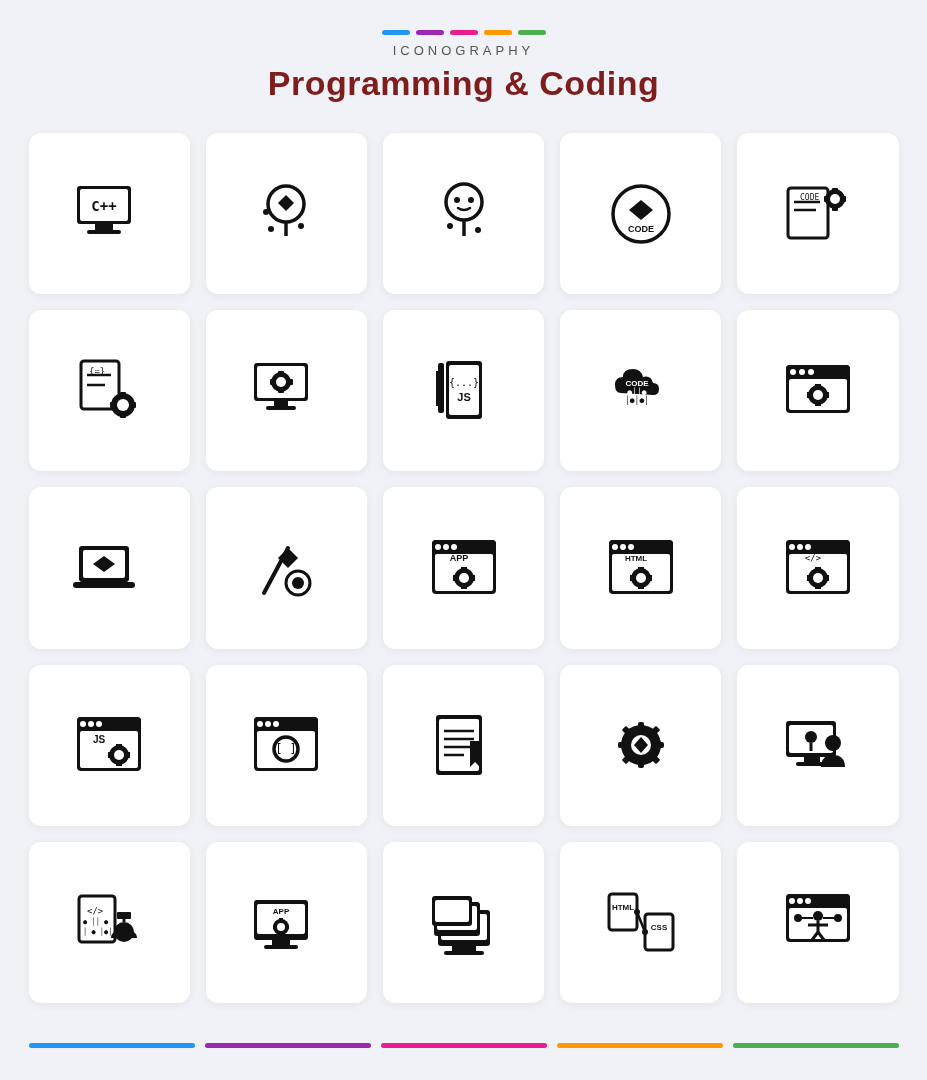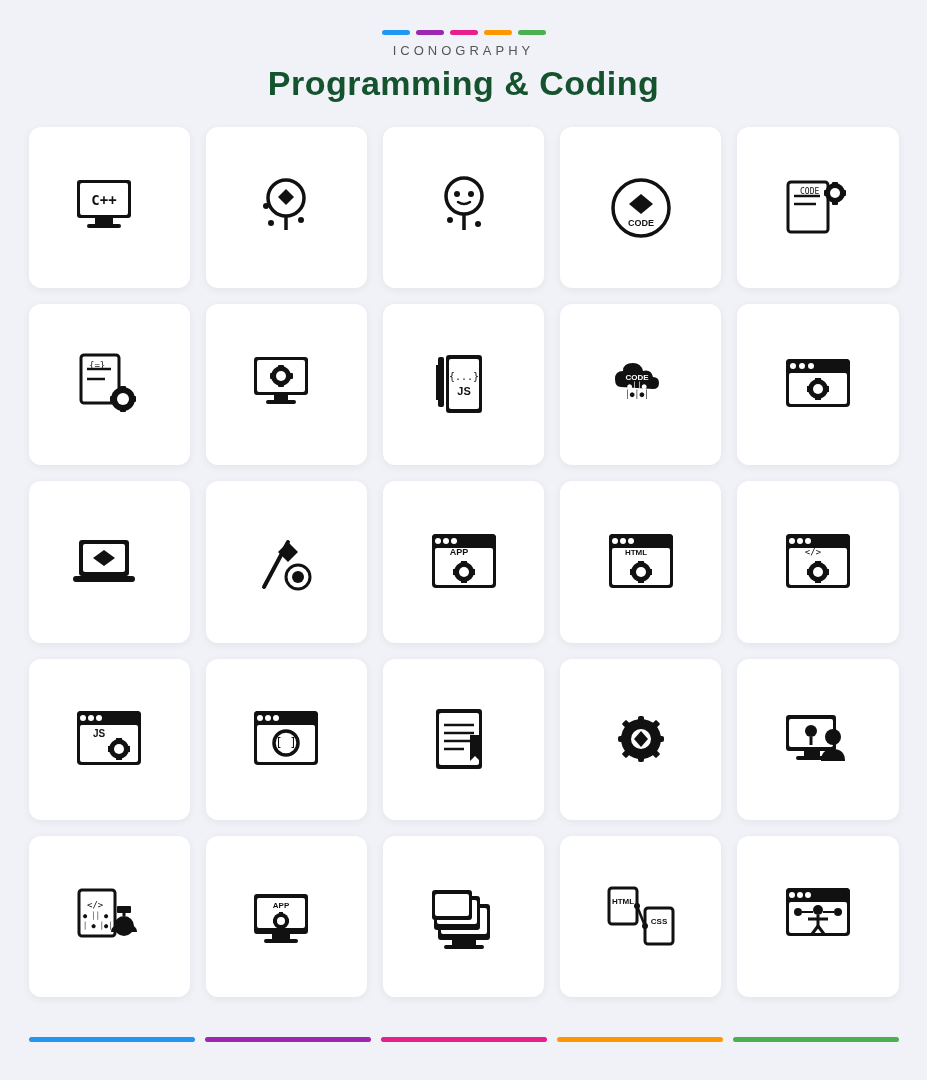--- a/index.html
+++ b/index.html
@@ -9,21 +9,21 @@
       display: flex;
       flex-direction: column;
       align-items: center;
       min-height: 1080px;
       width: 927px;
       padding: 30px 20px 40px;
     }
 
     .header {
       text-align: center;
-      margin-bottom: 24px;
+      margin-bottom: 30px;
     }
 
     .brand-bar {
       display: flex;
       gap: 6px;
       justify-content: center;
       margin-bottom: 8px;
     }
 
     .brand-dot {
@@ -36,21 +36,21 @@
       font-size: 13px;
       letter-spacing: 4px;
       color: #555;
       text-transform: uppercase;
       margin-bottom: 6px;
     }
 
     .main-title {
       font-size: 34px;
       font-weight: 700;
-      color: #14532d;
+      color: #7f1d1d;
       letter-spacing: 0.5px;
     }
 
     .icon-grid {
       display: grid;
       grid-template-columns: repeat(5, 1fr);
       gap: 16px;
       width: 100%;
       max-width: 870px;
     }

